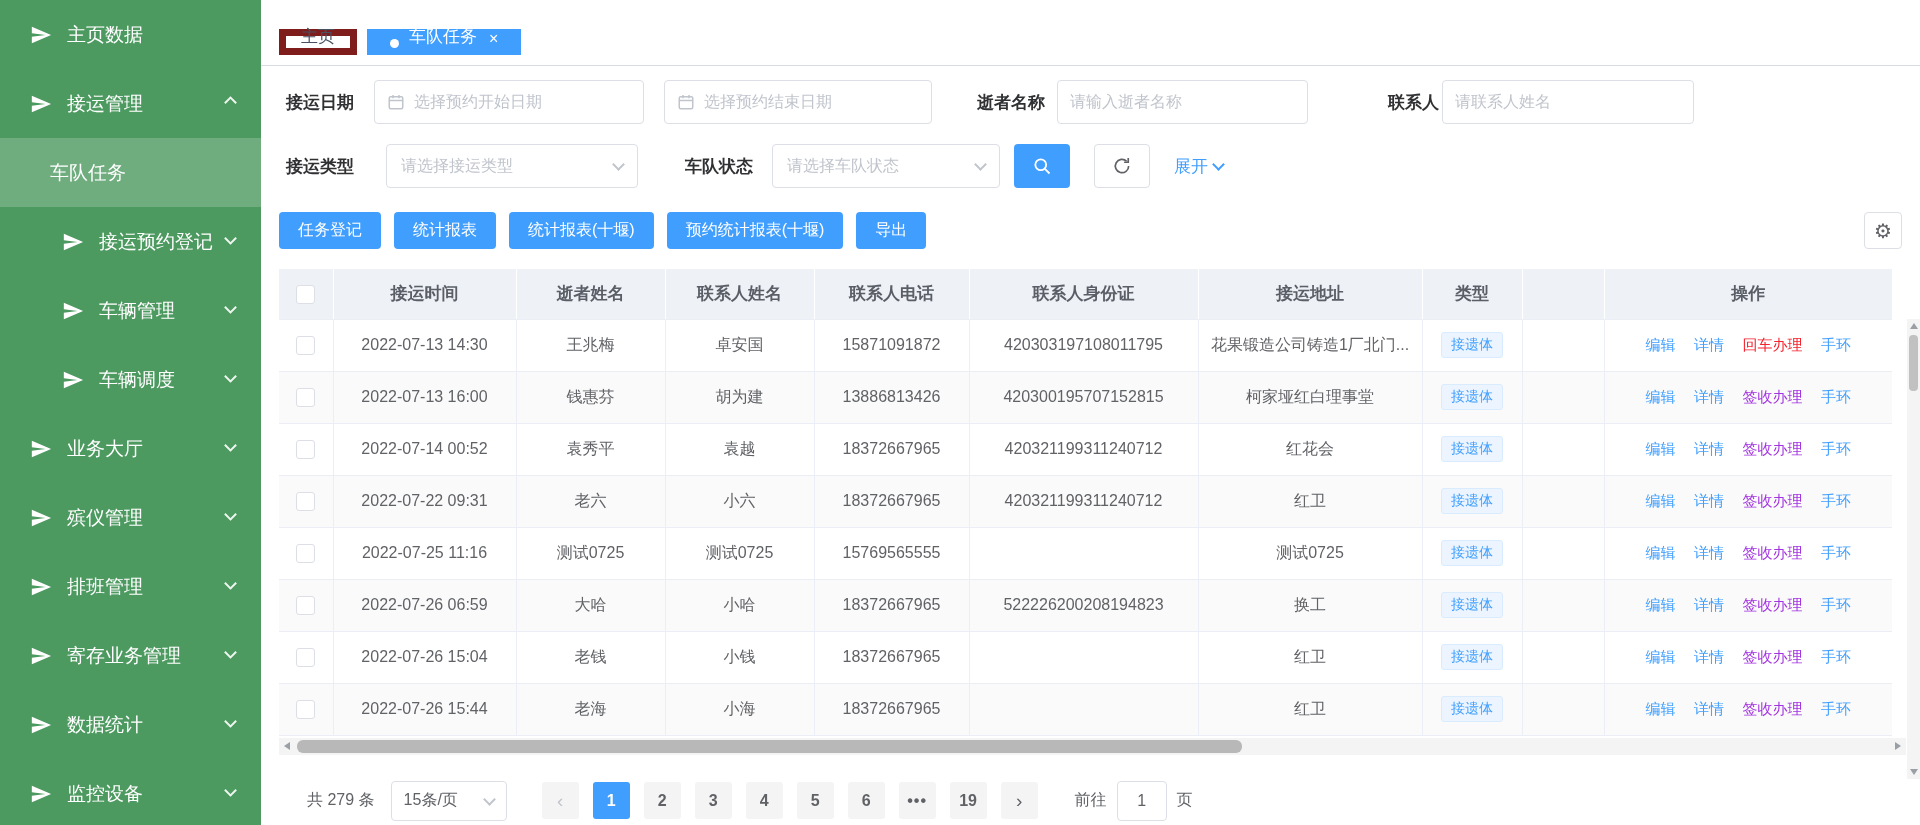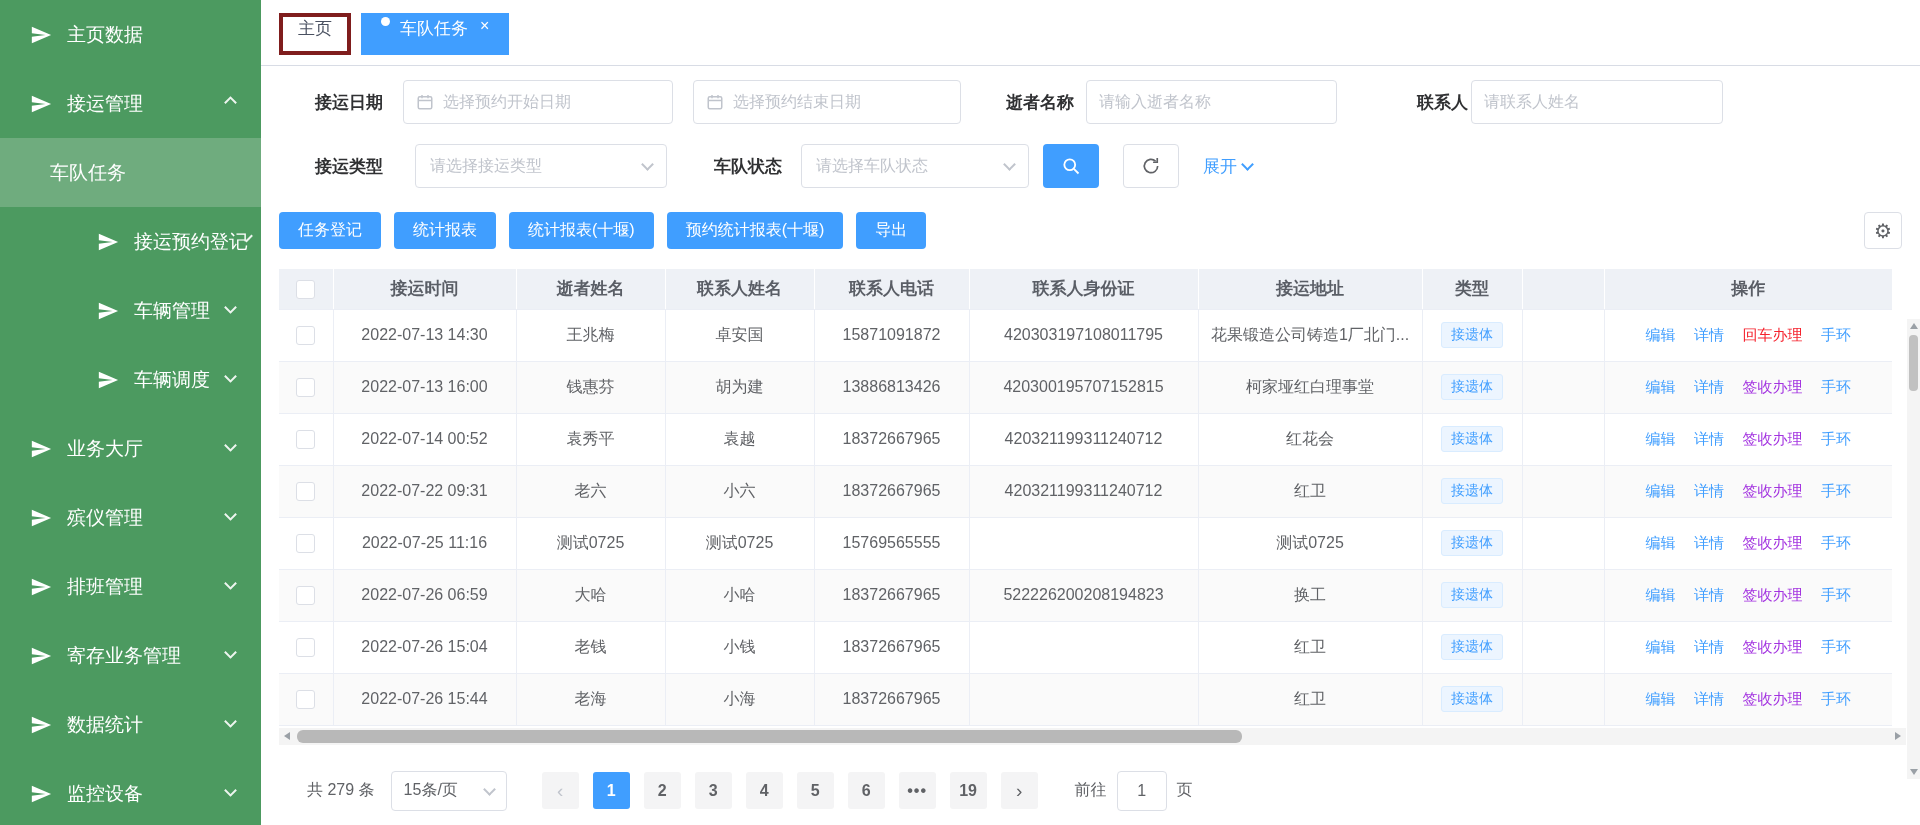--- a/index.html
+++ b/index.html
@@ -4,42 +4,42 @@
 <style>
   * { margin:0; padding:0; box-sizing:border-box; }
   html,body { width:1920px; height:825px; overflow:hidden; background:#fff;
     font-family:"Liberation Sans","DejaVu Sans",sans-serif; color:#303133; }
 
   
   .sidebar { position:absolute; left:0; top:0; width:261px; height:825px; background:#4c9a60; z-index:5; }
   .menu-item { height:69px; display:flex; align-items:center; padding:0 26px 0 30px;
     color:#fff; font-size:19px; cursor:pointer; white-space:nowrap; }
   .menu-item .plane { width:22px; height:22px; margin-right:15px; flex:0 0 auto; }
-  .menu-item.sub2 { padding-left:97px; }
+  .menu-item.sub2 { padding-left:62px; }
   .menu-item.active-item { background:#6fac7e; padding-left:50px; }
   .cv { display:inline-block; width:9px; height:9px; border-right:2px solid currentColor;
     border-bottom:2px solid currentColor; }
   .cv.down { transform:rotate(45deg); }
   .cv.up { transform:rotate(-135deg); }
   .menu-item .cv { margin-left:auto; color:rgba(255,255,255,.9); margin-top:-3px; }
   .menu-item .cv.down { margin-top:-6px; }
 
   
   .main { position:absolute; left:261px; top:0; width:1659px; height:825px; background:#fff; }
 
   .tabbar { height:66px; border-bottom:1px solid #d8dce5; display:flex; align-items:flex-end;
     padding:0 0 10px 18px; gap:10px; }
-  .tab { height:42px; display:flex; align-items:flex-start; padding:0 15px; font-size:17px;
-    border:4px solid #7f1d1d; background:#fff; color:#495060; cursor:pointer; }
+  .tab { height:26px; display:flex; align-items:flex-end; padding:0 15px; font-size:17px;
+    border:7px solid #7f1d1d; background:#fff; color:#495060; cursor:pointer; }
   .tab.active { background:#409eff; border-color:#409eff; color:#fff; gap:10px; padding:0 16px; }
   .tab .dot { width:9px; height:9px; border-radius:50%; background:#fff; }
   .tab .close { font-size:16px; margin-left:2px; cursor:pointer; }
 
   
-  .filters { padding:14px 0 0 54px; }
+  .filters { padding:14px 0 0 25px; }
   .frow { display:flex; align-items:center; margin-bottom:20px; }
   .flabel { font-weight:bold; font-size:17px; color:#303133; white-space:nowrap; }
   .inp { height:44px; border:1px solid #dcdfe6; border-radius:4px; background:#fff;
     display:flex; align-items:center; padding:0 12px; }
   .inp input { border:none; outline:none; width:100%; font-size:16px; color:#606266;
     font-family:inherit; background:transparent; }
   .inp input::placeholder { color:#c0c4cc; }
   .cal { width:18px; height:18px; margin-right:9px; flex:0 0 auto; }
   .sel { height:44px; border:1px solid #dcdfe6; border-radius:4px; display:flex;
     align-items:center; justify-content:space-between; padding:0 14px; cursor:pointer; }
@@ -55,21 +55,21 @@
   
   .toolbar { display:flex; align-items:center; padding:4px 18px 0 18px; gap:13px; }
   .btn-blue { height:37px; background:#409eff; color:#fff; border:none; border-radius:4px;
     font-size:16px; padding:0 19px; cursor:pointer; font-family:inherit; white-space:nowrap; }
   .btn-gear { margin-left:auto; width:38px; height:37px; background:#fff; border:1px solid #dcdfe6;
     border-radius:4px; font-size:20px; color:#606266; cursor:pointer; line-height:1; }
 
   
   .table-wrap { position:relative; margin:20px 14px 0 18px; }
   table { border-collapse:collapse; table-layout:fixed; width:1613px; font-size:16px; }
-  th { background:#eef1f6; color:#5a5e66; font-size:17px; font-weight:bold; height:40px;
+  th { background:#eef1f6; color:#5a5e66; font-size:17px; font-weight:bold; height:50px;
     border-right:1px solid #fff; border-bottom:1px solid #ebeef5; }
   th:last-child { border-right:none; }
   td { height:52px; text-align:center; color:#606266; border-bottom:1px solid #ebeef5;
     border-right:1px solid #ebeef5; overflow:hidden; white-space:nowrap; text-overflow:ellipsis; }
   td:last-child { border-right:none; }
   tbody tr:nth-child(even) td { background:#fafafa; }
   .col-ops { border-left:1px solid #ebeef5; }
   th.col-ops { border-left:1px solid #fff; }
   .checkbox { width:19px; height:19px; border:1px solid #dcdfe6; border-radius:3px;
     background:#fff; display:inline-block; vertical-align:middle; cursor:pointer; }

